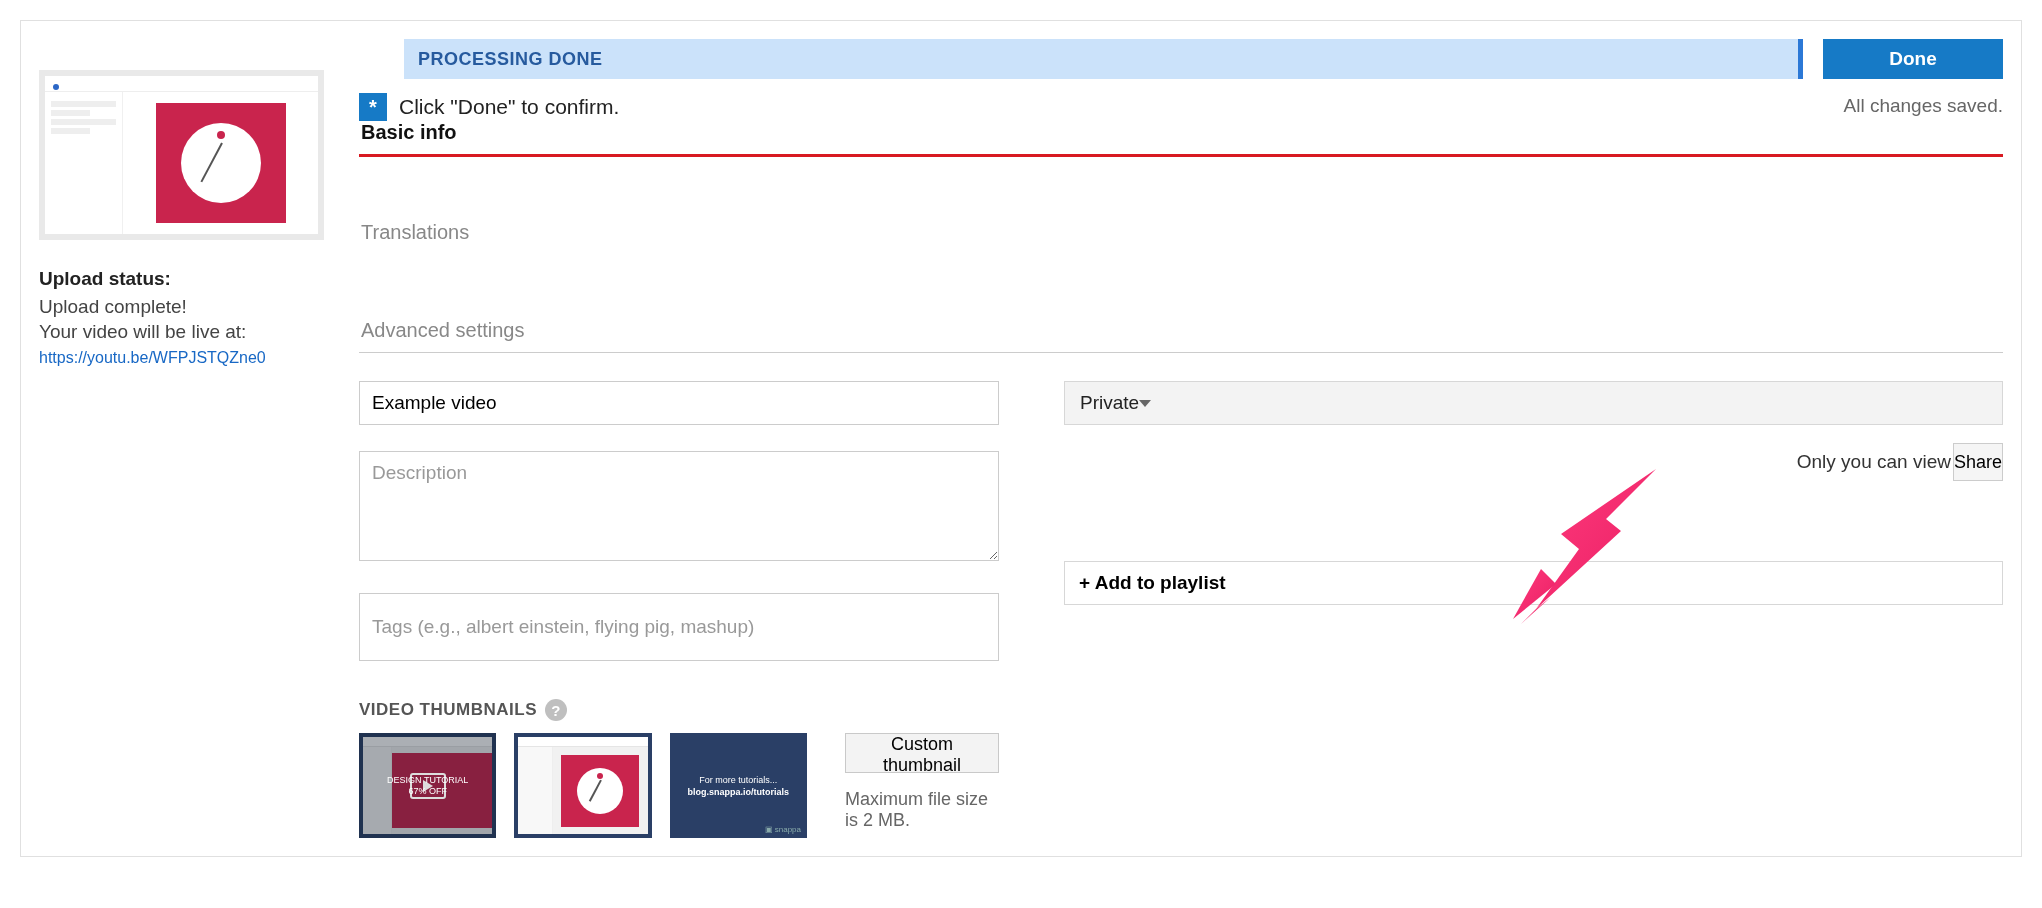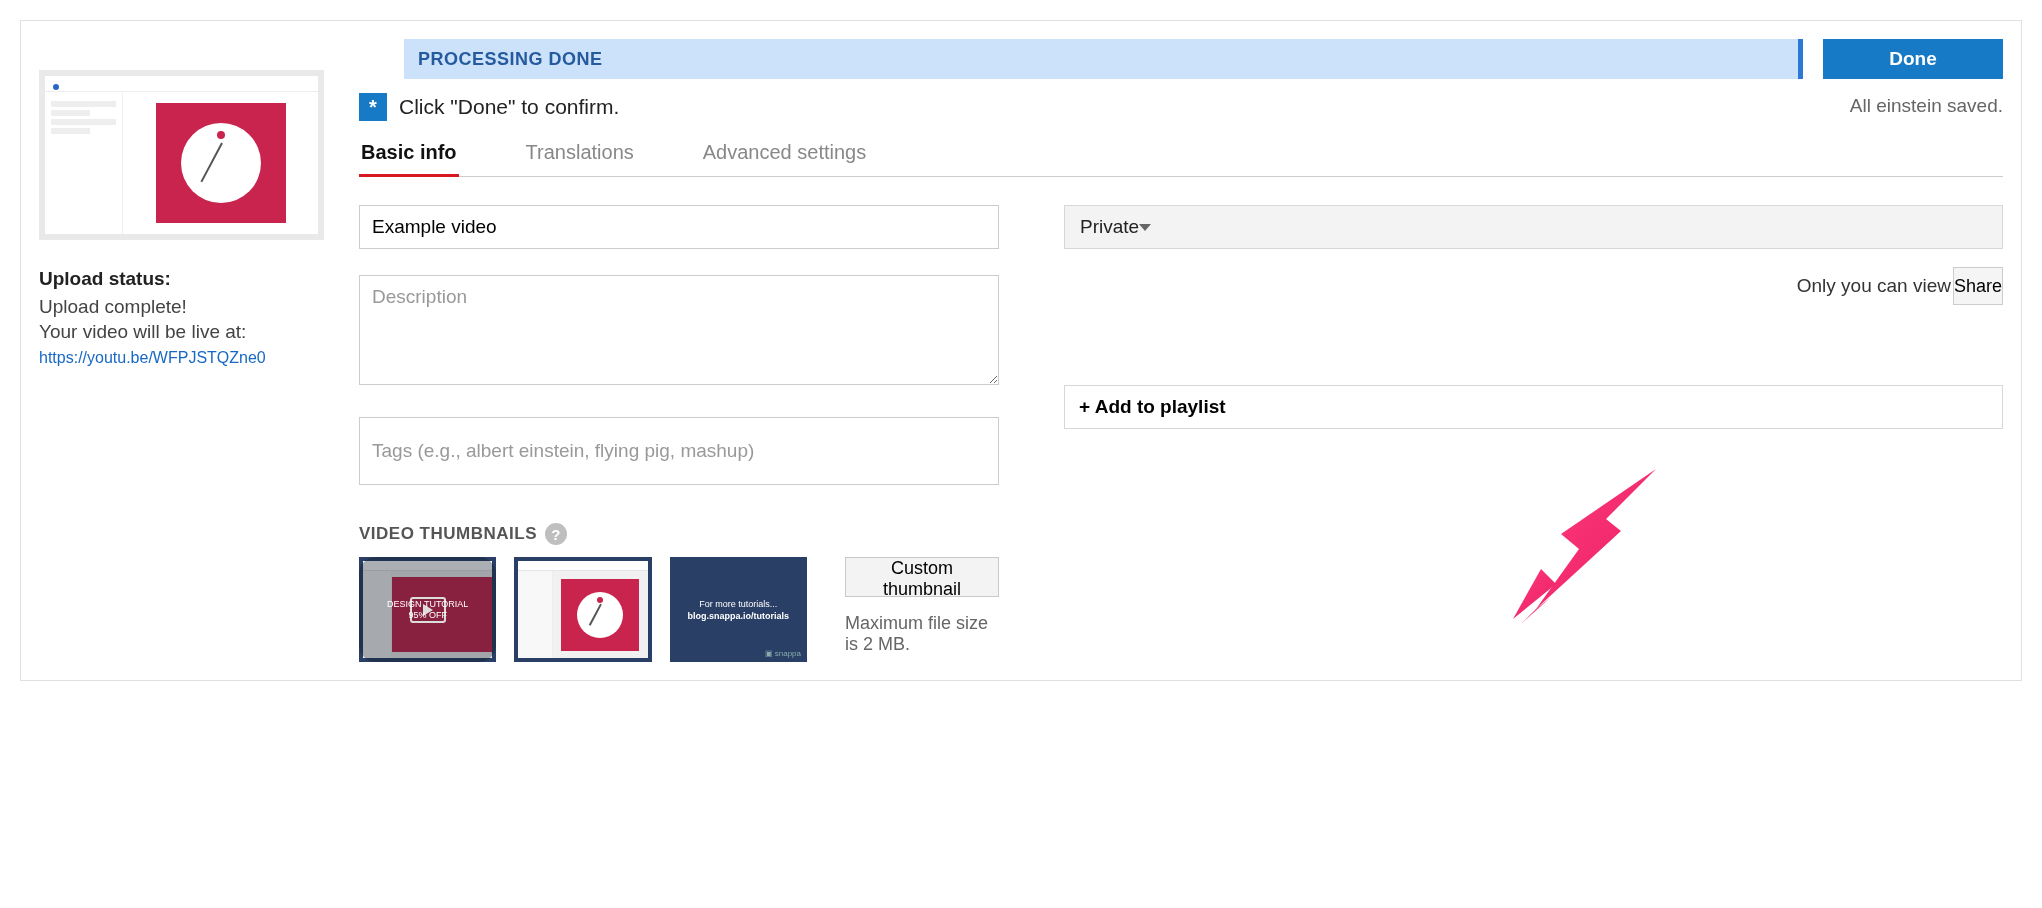--- a/index.html
+++ b/index.html
@@ -30,21 +30,21 @@
   .main-col { flex:1; position:relative;}
   .top-row { display:flex; align-items:center; gap:20px;margin-left:45px;}
   .processing-bar { flex:1; height:40px; background:#cbe2fa; position:relative; display:flex; align-items:center; padding:0 14px; color:#265a9e; font-weight:700; font-size:18px; letter-spacing:.5px;}
   .processing-bar::after { content:""; position:absolute; right:0; top:0; bottom:0; width:5px; background:#2b78d6;}
   .done-btn { width:180px; height:40px; background:#167ac6; color:#fff; border:none; font-size:19px; font-weight:600; cursor:pointer;}
 
   .tip-row { margin-top:14px; display:flex; align-items:center; gap:12px; font-size:21px; position:relative;}
   .tip-icon { width:28px; height:28px; background:#167ac6; color:#fff; font-weight:900; display:flex; align-items:center; justify-content:center; font-size:20px;}
   .saved-text { position:absolute; right:0; top:2px; font-size:19px; color:#666;}
 
-  .tabs { margin-top:20px; display:flex; gap:65px; border-bottom:1px solid #ccc; font-size:20px;}
+  .tabs { display:flex; gap:65px; border-bottom:1px solid #ccc; font-size:20px;flex-direction:column;}
   .tab { padding:0 2px 10px 2px; cursor:pointer; color:#888;}
   .tab.active { color:#111; font-weight:600; border-bottom:3px solid #d81921; margin-bottom:-1px;}
 
   .form-area { margin-top:28px; display:flex; gap:65px;}
   .form-left { width:640px;}
   .form-right { flex:1;}
 
   input.title-input { width:100%; height:44px; font-size:19px; padding:0 12px; border:1px solid #ccc; outline:none;}
   textarea.desc-input { width:100%; height:110px; font-size:19px; padding:10px 12px; border:1px solid #ccc; margin-top:26px; resize:both; outline:none; font-family:inherit;}
   input.tags-input { width:100%; height:68px; font-size:19px; padding:0 12px; border:1px solid #ccc; margin-top:28px; outline:none;}
@@ -61,21 +61,21 @@
 
   .thumbs-row { margin-top:12px; display:flex; align-items:flex-start; gap:18px;}
   .vthumb { width:190px; height:105px; background:#2a3f66; position:relative; cursor:pointer; overflow:hidden;}
   .vthumb .mini-app { position:absolute; inset:4px; background:#f1f1f1;}
   .vthumb .mini-hdr { height:10px; background:#fff; border-bottom:1px solid #e5e5e5;}
   .vthumb .mini-body { position:absolute; top:10px; left:0; right:0; bottom:0; display:flex;}
   .vthumb .mini-side { width:35px; background:#f8f8f8; border-right:1px solid #eee;}
   .vthumb .mini-canvas { flex:1; display:flex; align-items:center; justify-content:center;}
   .vthumb .mini-red { background:#c9244d; display:flex; align-items:center; justify-content:center;}
   .vthumb.t1 .mini-red { width:100px; height:75px;}
-  .vthumb.t1 .overlay { position:absolute; inset:0; background:rgba(15,25,40,.35); display:flex; align-items:center; justify-content:center;border-radius:17px;}
+  .vthumb.t1 .overlay { position:absolute; inset:0; background:rgba(15,25,40,.35); display:flex; align-items:center; justify-content:center;}
   .vthumb.t1 .play { width:36px; height:26px; border:2px solid #ddd; border-radius:3px; display:flex; align-items:center; justify-content:center;}
   .vthumb.t1 .play::before { content:""; width:0;height:0; border-left:10px solid #ddd; border-top:6px solid transparent; border-bottom:6px solid transparent;}
   .vthumb.t1 .textstack { position:absolute; text-align:center; color:#fff; font-size:9px; line-height:11px;}
   .vthumb.t2 .mini-red { width:78px; height:72px;}
   .vthumb.t2 .mini-circle { width:46px; height:46px; border-radius:50%; background:#fff; position:relative;}
   .vthumb.t2 .mini-circle::before { content:""; position:absolute; width:6px;height:6px;border-radius:50%;background:#c9244d; top:5px;left:50%;transform:translateX(-50%);}
   .vthumb.t2 .mini-circle::after { content:""; position:absolute; width:1.5px;height:24px;background:#555;top:12px;left:50%;transform-origin:top;transform:rotate(28deg);}
   .vthumb.t3 { background:#2a3f66; display:flex; align-items:center; justify-content:center;}
   .vthumb.t3 .t3-stack { color:#fff; text-align:center; font-size:9px; line-height:12px;}
   .vthumb.t3 .badge { position:absolute; bottom:4px; right:6px; color:#8aa; font-size:8px;}
@@ -124,21 +124,21 @@
     <div class="top-row">
       <div class="processing-bar">
         <span>PROCESSING DONE</span>
       </div>
       <button class="done-btn">Done</button>
     </div>
 
     <div class="tip-row">
       <div class="tip-icon">*</div>
       <span>Click "Done" to confirm.</span>
-      <span class="saved-text">All einstein saved.</span>
+      <span class="saved-text">All changes saved.</span>
     </div>
 
     <div class="tabs">
       <div class="tab active">Basic info</div>
       <div class="tab">Translations</div>
       <div class="tab">Advanced settings</div>
     </div>
 
     <div class="form-area">
       <div class="form-left">
@@ -158,21 +158,21 @@
                 <div class="mini-body">
                   <div class="mini-side"></div>
                   <div class="mini-canvas">
                     <div class="mini-red"></div>
                   </div>
                 </div>
               </div>
             <div class="overlay">
               <div class="textstack">
                   <div>DESIGN TUTORIAL</div>
-                  <div>95% OFF</div>
+                  <div>67% OFF</div>
                 </div>
               <div class="play"></div>
             </div>
           </div>
           <div class="vthumb t2">
             <div class="mini-app">
                 <div class="mini-hdr"></div>
                 <div class="mini-body">
                   <div class="mini-side"></div>
                   <div class="mini-canvas">

